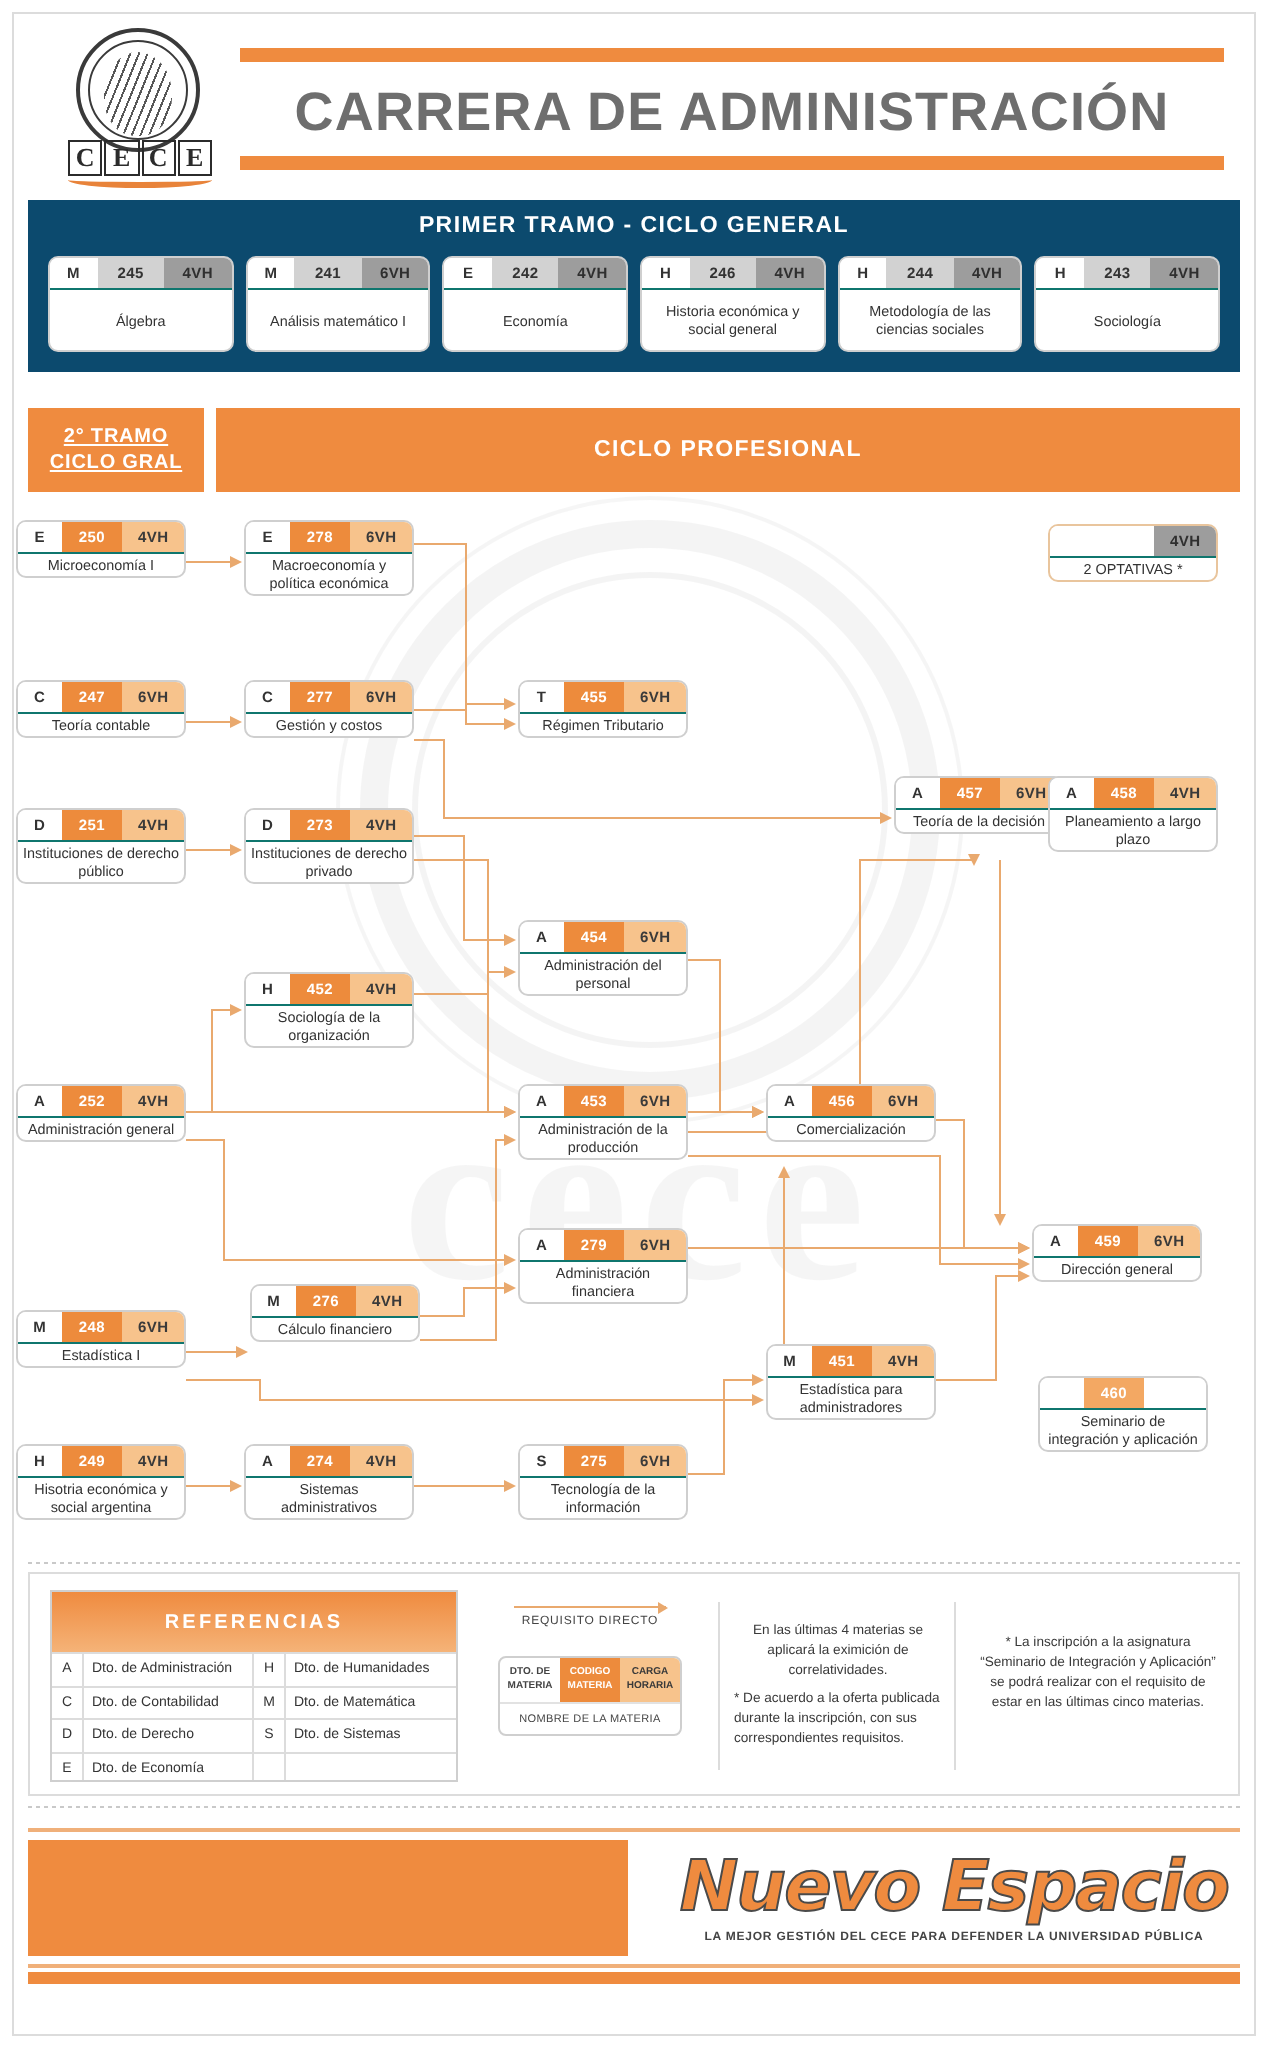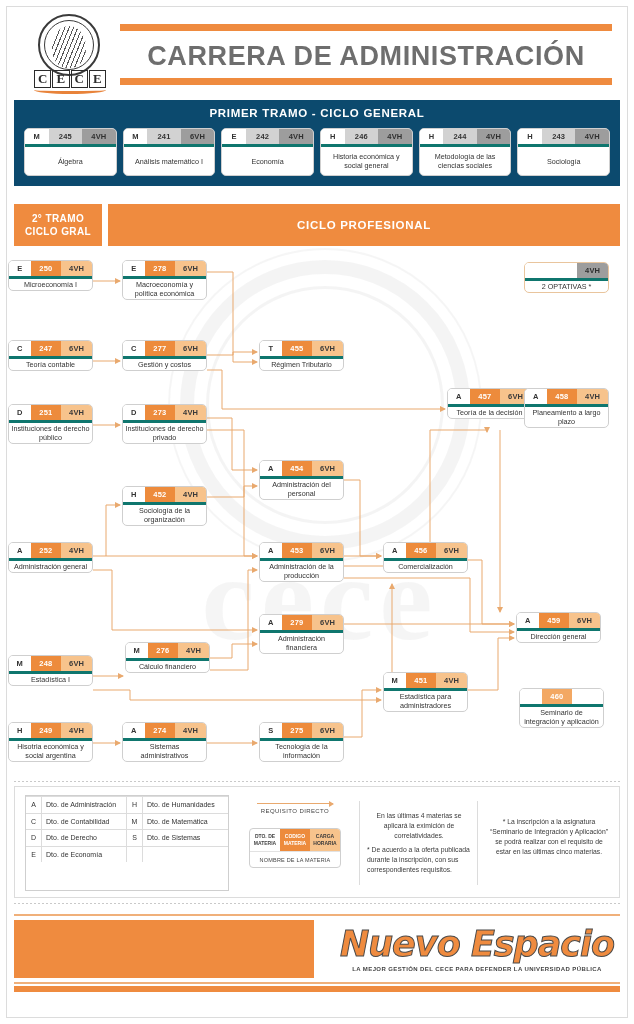--- a/index.html
+++ b/index.html
@@ -156,21 +156,21 @@
   }
   .card .c-dept { flex: 0 0 26%; background: #fff; }
   .card .c-code { flex: 0 0 37%; }
   .card .c-hours{ flex: 0 0 37%; }
   .card .cname {
     flex: 1;
     display: flex; align-items: center; justify-content: center;
     text-align: center;
     font-size: 7.2px; line-height: 9px; color: #333;
     padding: 1px 2px;
-    border-top: 3px solid #0f766e;
+    border-top: 1px solid #0f766e;
   }
   
   .card.gray .c-code  { background: #d2d2d2; }
   .card.gray .c-hours { background: #9d9d9d; color: #2f2f2f; }
   
   .card.orange .c-code  { background: #ed8b3c; color: #fff; }
   .card.orange .c-hours { background: #f7c38c; color: #3a3a3a; }
   
   .card.optativa .c-dept { flex: 0 0 63%; background:#fff; }
   .card.optativa .c-hours { flex: 0 0 37%; background: #9d9d9d; color:#2f2f2f; }
@@ -186,21 +186,21 @@
   .band-seg {
     position: absolute; left: 14px; top: 204px;
     width: 606px; height: 42px; z-index: 3;
   }
   .band-seg .left {
     position: absolute; left: 0; top: 0; width: 88px; height: 42px;
     background: #ef8b3f; color: #fff;
     display: flex; flex-direction: column;
     align-items: center; justify-content: center;
     font-size: 10px; font-weight: bold; letter-spacing: .4px;
-    line-height: 13px; text-align: center;
+    line-height: 13px; text-align: center; text-decoration: underline;
   }
   .band-seg .right {
     position: absolute; left: 94px; top: 0; width: 512px; height: 42px;
     background: #ef8b3f; color: #fff;
     display: flex; align-items: center; justify-content: center;
     font-size: 11.5px; font-weight: bold; letter-spacing: .7px;
   }
 
   
   .diagram {
@@ -722,20 +722,21 @@
         </div>
       </div>
     </div>
 
   <div class="dotline" style="top:781px"></div>
   <div class="dotline" style="top:903px"></div>
 
   <div class="refpanel">
 
     <div class="ref-box">
+      <div class="ref-title">REFERENCIAS</div>
       <div class="ref-grid">
         <div class="ref-col" id="ref-col1">
             <div class="ref-row">
               <div class="ref-k">A</div>
               <div class="ref-v">Dto. de Administración</div>
             </div>
             <div class="ref-row">
               <div class="ref-k">C</div>
               <div class="ref-v">Dto. de Contabilidad</div>
             </div>

